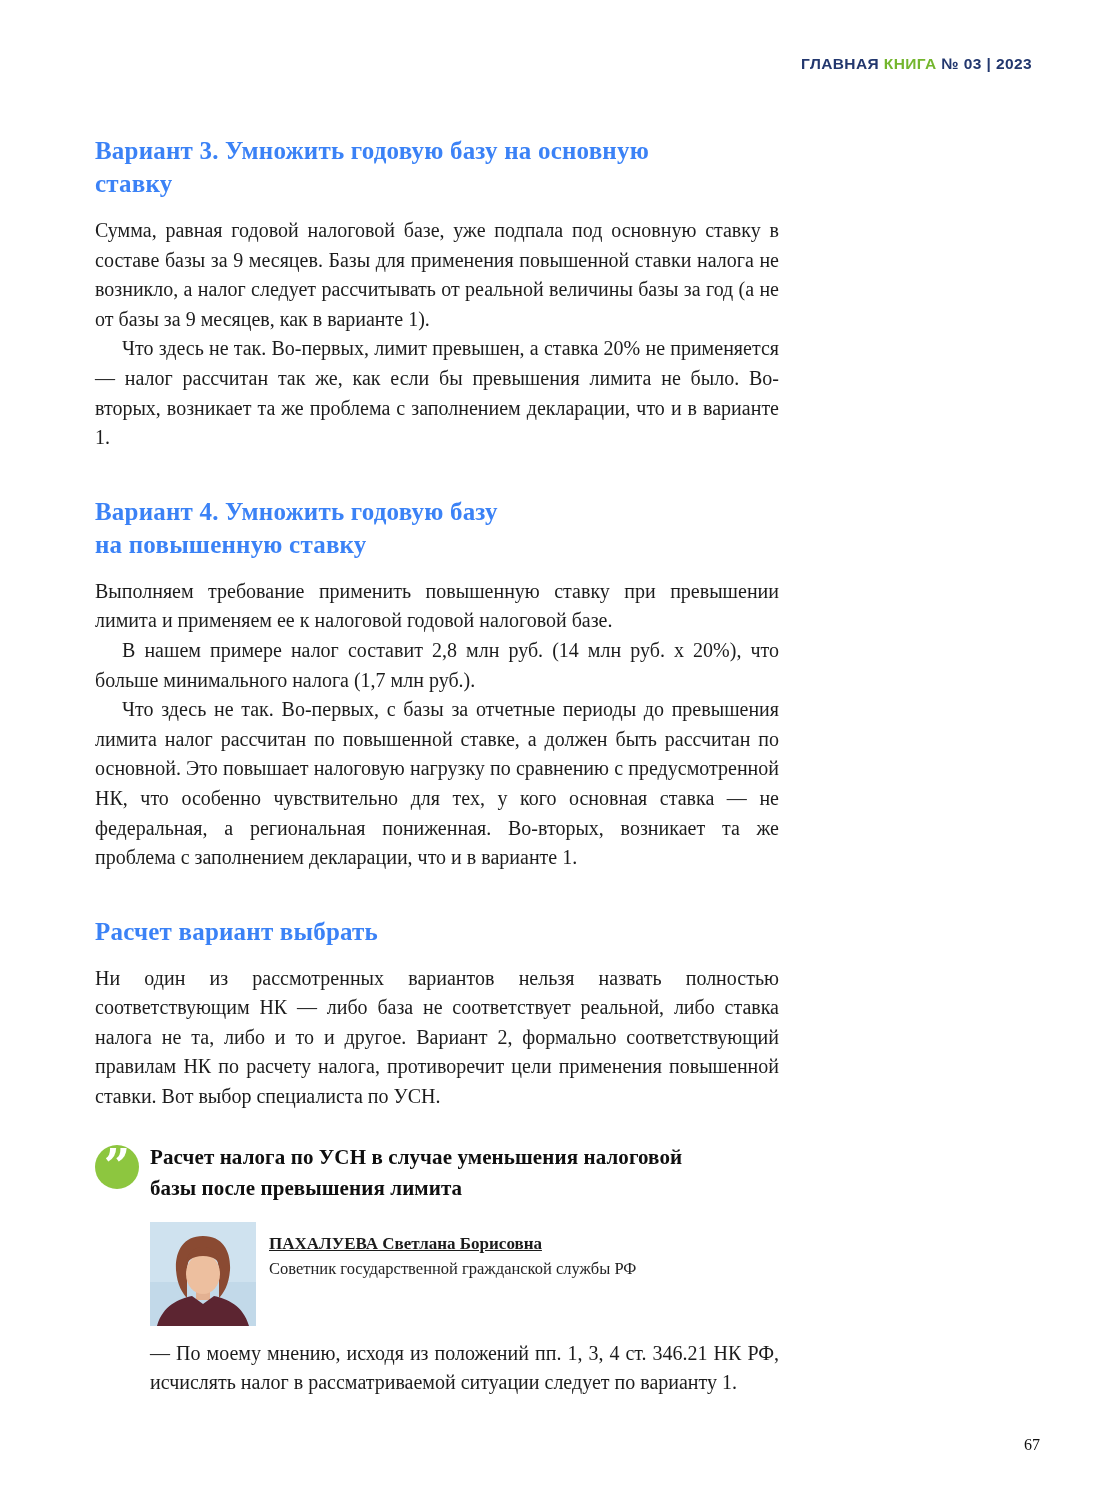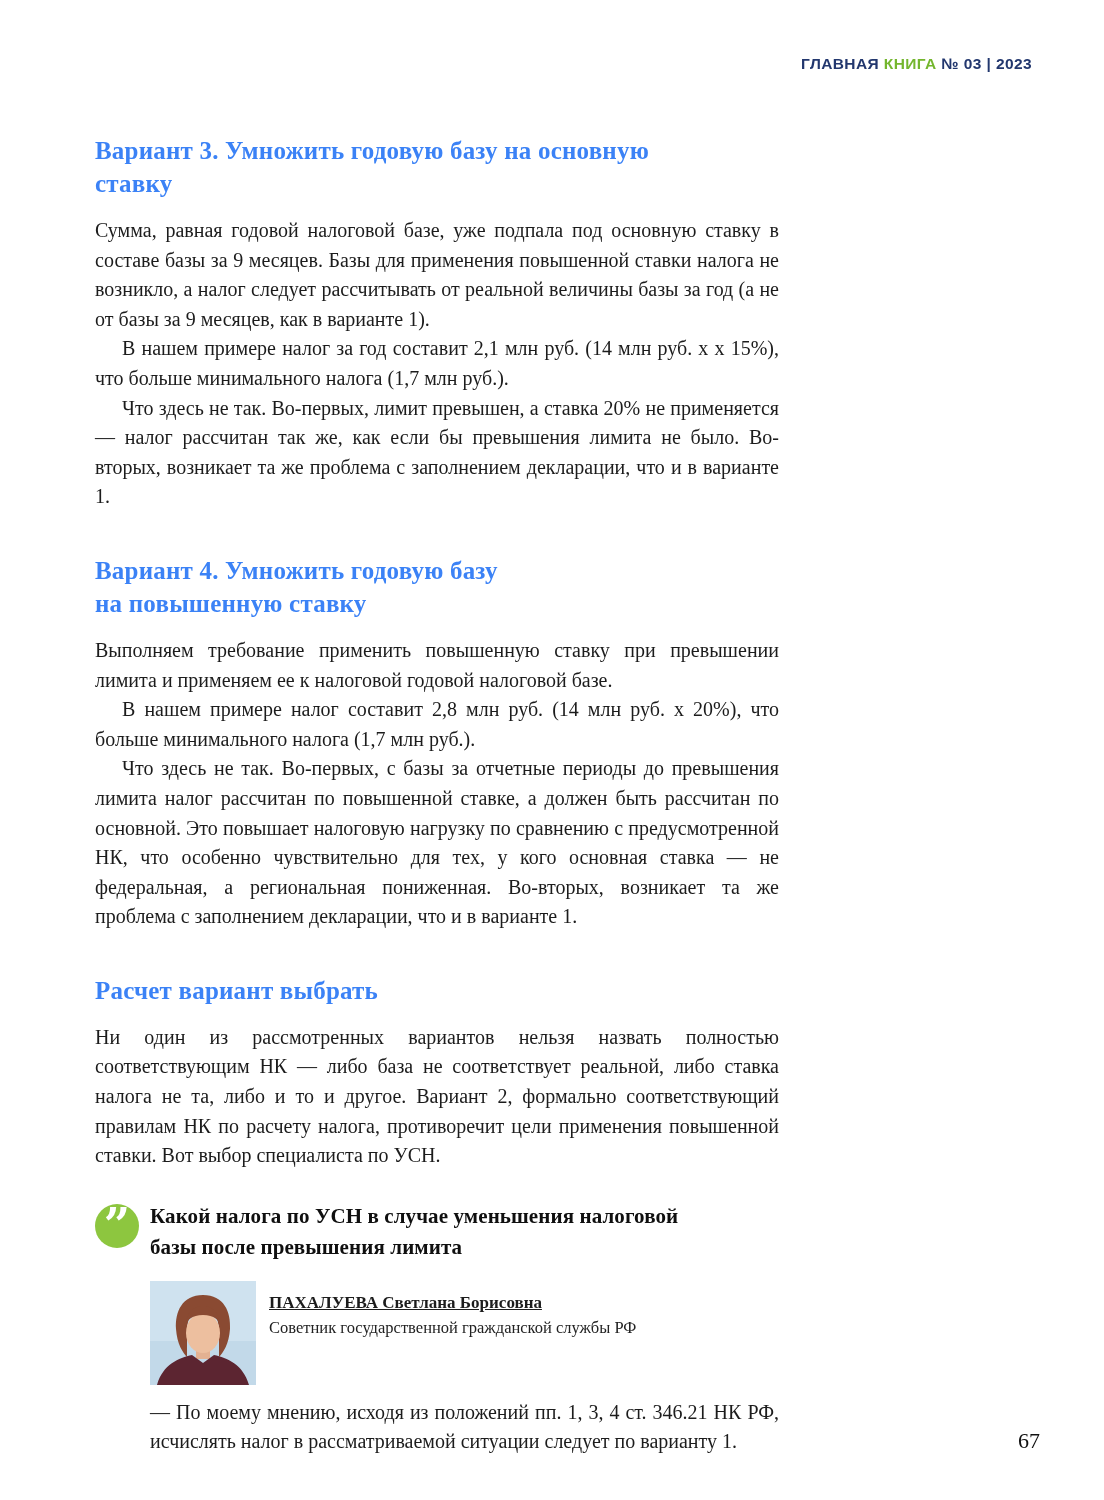--- a/index.html
+++ b/index.html
@@ -51,39 +51,38 @@
   .expert-info { margin-left: 13px; padding-top: 11px; }
   .expert-name { font-weight: bold; font-size: 17px; line-height: 21px; margin-bottom: 4px; text-decoration: underline; }
   .expert-role { font-size: 16.5px; line-height: 21px; color: #222222; }
   .quote-text {
     margin-top: 13px;
     font-size: 20px; line-height: 29.6px; text-align: justify;
   }
 
   .page-number {
     position: absolute; right: 64px; bottom: 46px;
-    font-size: 22px; color: #111111; margin-left: 44px;
+    font-size: 16px; color: #111111; margin-left: 44px;
   }
 </style>
 </head>
 <body>
 
 <header class="page-header">
   <span class="navy">ГЛАВНАЯ</span>
   <span class="green">КНИГА</span>
   <span class="navy">№ 03 | 2023</span>
 </header>
 
 <main class="content">
 
   <section class="sec">
     <h2 class="section-heading">Вариант 3. Умножить годовую базу на основную
 ставку</h2>
     <p class="body">Сумма, равная годовой налоговой базе, уже подпала под основную ставку в составе базы за 9 месяцев. Базы для применения повышенной ставки налога не возникло, а налог следует рассчитывать от реальной величины базы за год (а не от базы за 9 месяцев, как в варианте 1).</p>
-    <p class="body indent">В нашем примере налог за год составит 2,1 млн руб. (14 млн руб. х х 15%), что больше минимального налога (1,7 млн руб.).</p>
     <p class="body indent">
       <span class="lead">Что здесь не так.</span>
       <span>Во-первых, лимит превышен, а ставка 20% не применяется — налог рассчитан так же, как если бы превышения лимита не было. Во-вторых, возникает та же проблема с заполнением декларации, что и в варианте 1.</span>
     </p>
   </section>
 
   <section class="sec">
     <h2 class="section-heading">Вариант 4. Умножить годовую базу
 на повышенную ставку</h2>
     <p class="body">Выполняем требование применить повышенную ставку при превышении лимита и применяем ее к налоговой годовой налоговой базе.</p>
@@ -100,21 +99,21 @@
   </section>
 
   <div class="quote-block">
     <div class="quote-icon">
       <svg viewBox="0 0 44 44" width="44" height="44" aria-hidden="true">
         <circle cx="22" cy="22" r="22" fill="#8dc63f"></circle>
         <text x="22" y="37" text-anchor="middle" font-family="DejaVu Serif, serif" font-weight="bold" font-size="46" fill="#ffffff">”</text>
       </svg>
     </div>
     <div class="quote-content">
-      <h3 class="quote-title">Какой налога по УСН в случае уменьшения налоговой
+      <h3 class="quote-title">Расчет налога по УСН в случае уменьшения налоговой
 базы после превышения лимита</h3>
       <div class="expert">
         <div class="expert-photo">
           <svg viewBox="0 0 106 104" width="106" height="104" aria-hidden="true">
             <rect width="106" height="104" fill="#cfe2ef"></rect>
             <rect y="60" width="106" height="44" fill="#c2d9e9"></rect>
             <path d="M53 14 C32 14 25 31 26 48 C27 63 33 72 37 76 L37 50 C37 35 44 28 53 28 C62 28 69 35 69 50 L69 76 C73 72 79 63 80 48 C81 31 74 14 53 14 Z" fill="#8a4a32"></path>
             <rect x="46" y="64" width="14" height="14" fill="#e3b192"></rect>
             <ellipse cx="53" cy="52" rx="17" ry="20" fill="#edbf9f"></ellipse>
             <path d="M36 46 C36 31 44 25 53 25 C62 25 70 31 70 46 C70 39 64 34 53 34 C42 34 36 39 36 46 Z" fill="#8a4a32"></path>

